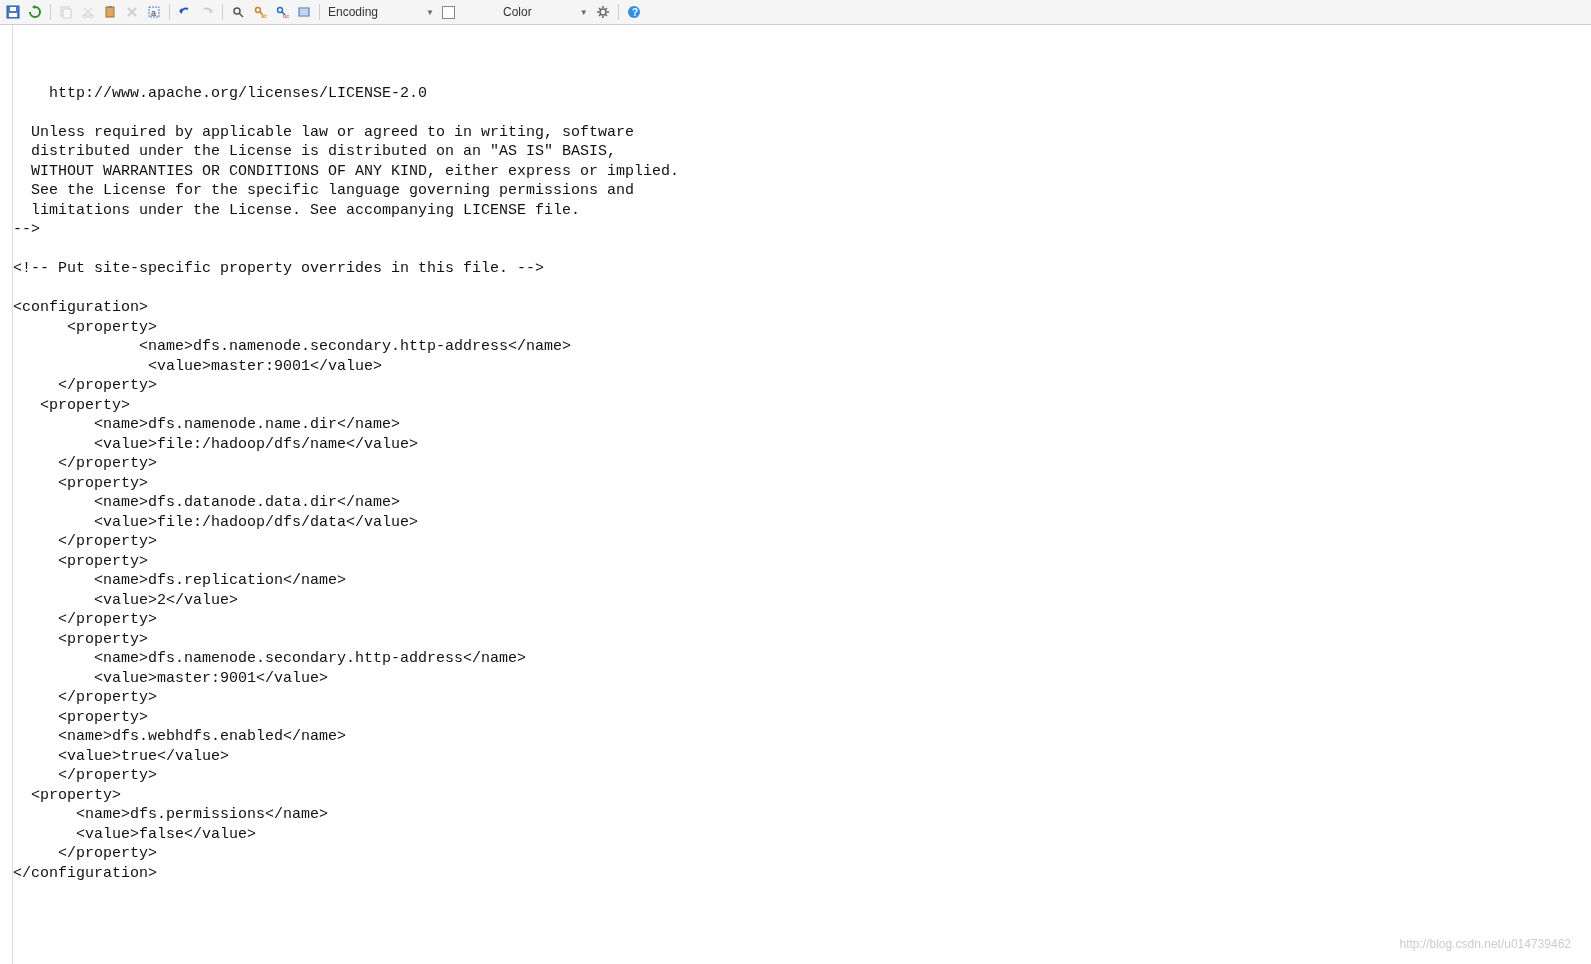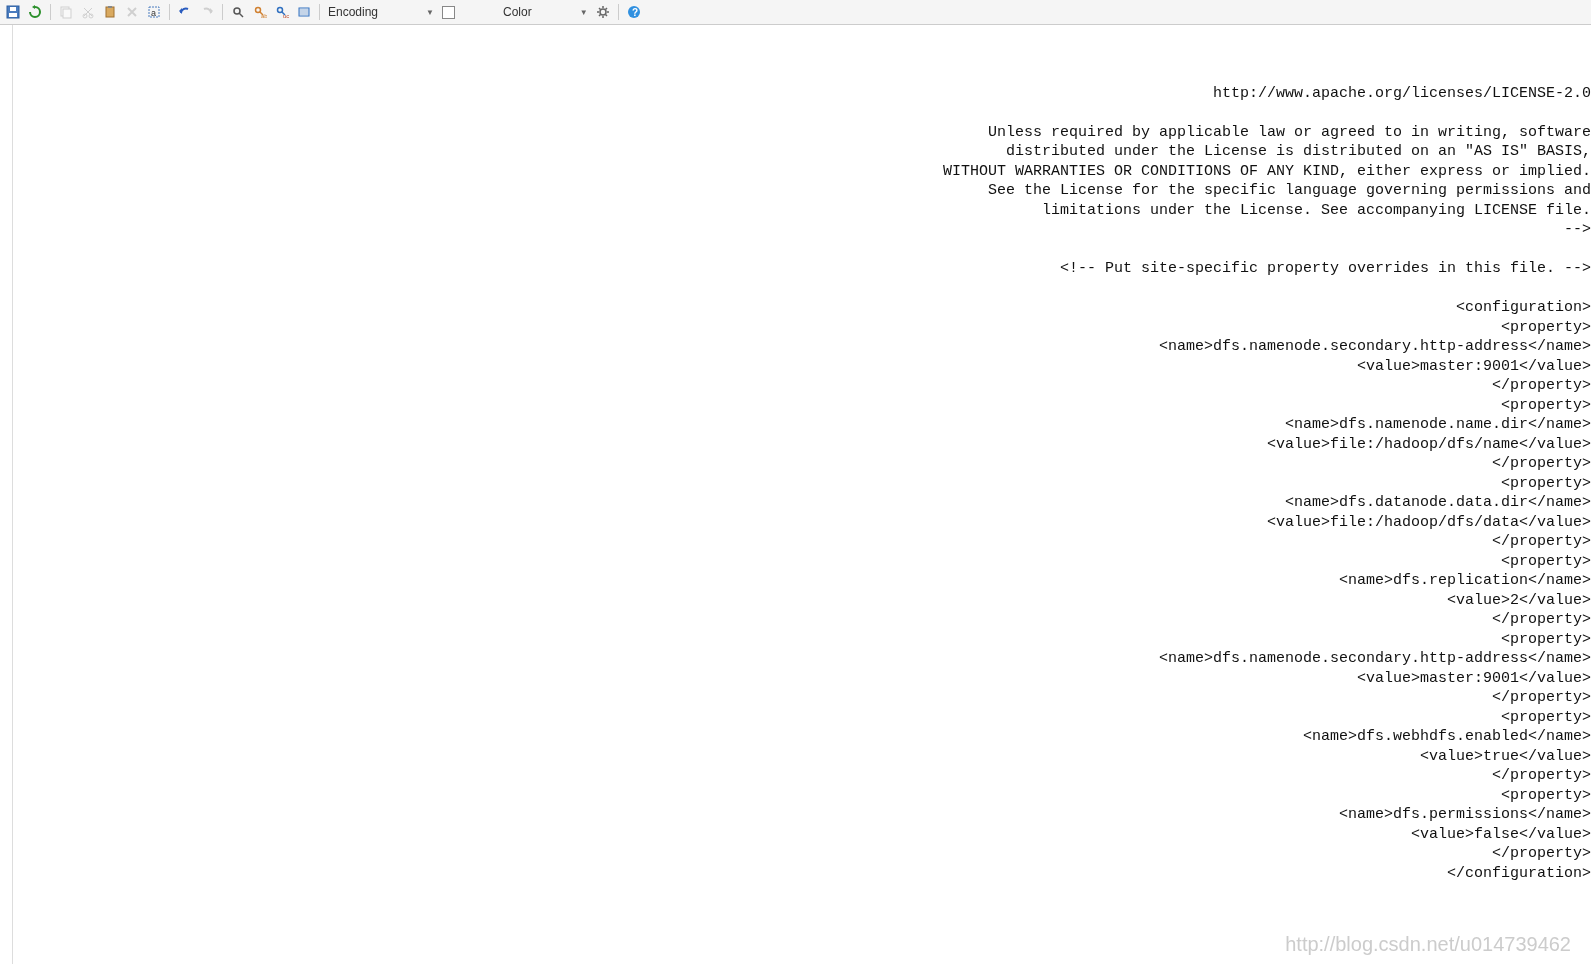--- a/index.html
+++ b/index.html
@@ -68,29 +68,28 @@
   .editor {
     flex: 1;
     background: #fff;
     font-family: Consolas, "Courier New", monospace;
     font-size: 15px;
     line-height: 19.5px;
     white-space: pre;
     color: #111;
     padding-top: 0;
     position: relative;
-    text-align: right;
   }
   .line { height: 19.5px; }
   .watermark {
     position: absolute;
     right: 20px;
     bottom: 10px;
     color: #ccc;
-    font-size: 20px;
+    font-size: 12px;
     font-family: Arial, sans-serif;
   }
   svg { display: block; }
 </style>
 </head>
 <body>
 
 <div class="toolbar">
   <div class="tb-btn">
     <svg width="14" height="14">

